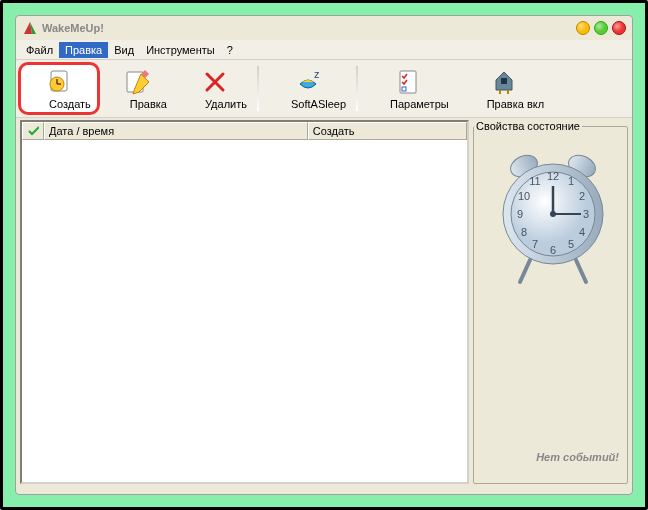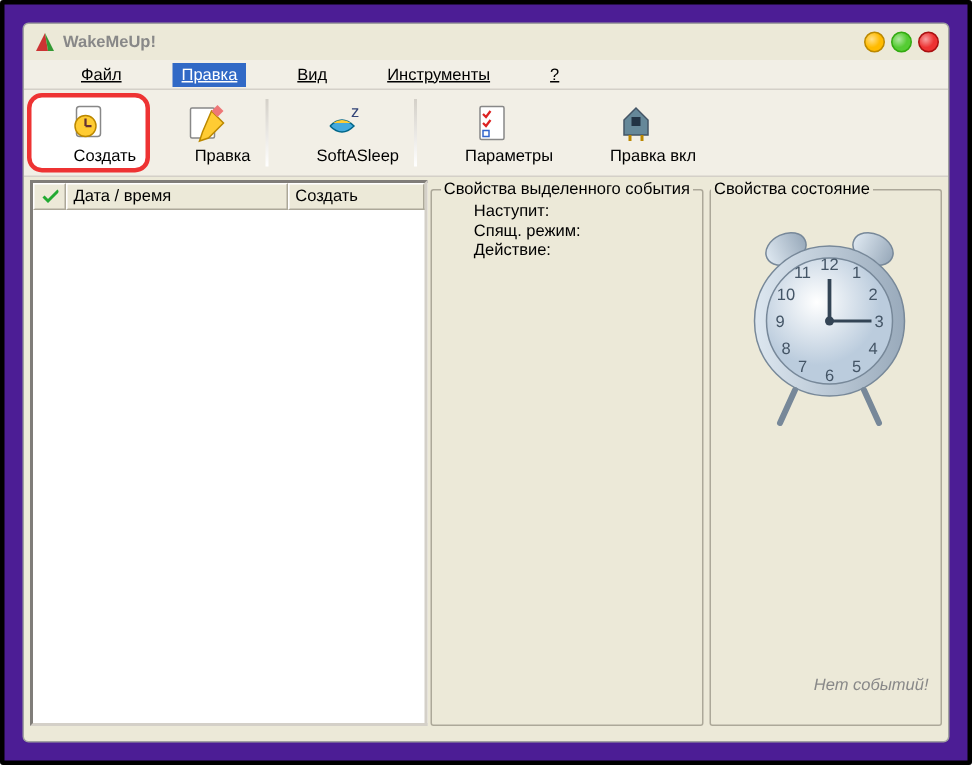--- a/index.html
+++ b/index.html
@@ -1,50 +1,50 @@
 <!DOCTYPE html>
 <html><head>
 <meta charset="utf-8">
 <style>
 * { box-sizing: border-box; margin: 0; padding: 0; font-family: Tahoma, Arial, sans-serif; font-size: 11px; }
 body { background: #fff; width: 648px; height: 510px; position: relative; }
-.outer { border: 3px solid #000; width: 648px; height: 510px; border-radius: 2px; background: #4c1d95; padding: 12px; }
+.outer { border: 3px solid #000; width: 648px; height: 510px; border-radius: 2px; background: #86efac; padding: 12px; }
 .window { border: 1px solid #a0a0a0; background: #ece9d8; width: 100%; height: 100%; position: relative; border-radius: 4px; }
 .titlebar { height: 24px; display: flex; align-items: center; padding: 0 6px; }
 .app-icon { width: 16px; height: 16px; margin-right: 4px; }
 .title { font-weight: bold; color: #888; flex: 1; }
 .winbtns { display: flex; gap: 4px; }
 .winbtn { width: 14px; height: 14px; border-radius: 50%; background: radial-gradient(circle at 35% 35%, #fff8, transparent 50%), #fb0; border: 1px solid #b80; }
 .winbtn.green { background: radial-gradient(circle at 35% 35%, #fff8, transparent 50%), #5c3; border-color: #3a1; }
 .winbtn.red { background: radial-gradient(circle at 35% 35%, #fff8, transparent 50%), #e33; border-color: #a11; }
 .menubar { height: 20px; background: #f2efe6; display: flex; align-items: center; border-bottom: 1px solid #d4d0c8; padding: 0 4px; }
-.menu-item { padding: 2px 6px; text-decoration: underline; color: #000; cursor: pointer; margin-left: 28px; }
+.menu-item { padding: 2px 6px; color: #000; cursor: pointer; }
 .menu-item.active { background: #3169c6; color: #fff; }
 .toolbar { height: 58px; background: #f2efe6; display: flex; border-bottom: 1px solid #d4d0c8; padding: 2px 2px; }
 .tool { display: flex; flex-direction: column; align-items: center; justify-content: center; padding: 2px 8px; color: #000; cursor: pointer; gap: 2px; }
 .tool .ico { width: 28px; height: 28px; display: flex; align-items: center; justify-content: center; }
 .tool .lbl { font-size: 11px; margin-left: 22px; }
 .tool.hl { border: 3px solid #e33; border-radius: 10px; background: #fff; padding: 0 6px; }
 .sep { width: 2px; background: linear-gradient(#d4d0c8,#fff); margin: 4px 2px; }
 .content { display: flex; height: calc(100% - 24px - 20px - 58px - 6px); padding: 2px 4px 4px 4px; gap: 4px; }
-.left { flex: 1; display: flex; gap: 2px; }
+.left { flex: 1; display: flex; flex-direction: column; gap: 2px; }
 .list { border: 2px inset #d4d0c8; background: #fff; flex: 1; display: flex; flex-direction: column; }
 .listhead { display: flex; background: #ece9d8; height: 18px; }
 .listhead .col { border: 1px solid #fff; border-right-color:#aca899; border-bottom-color:#aca899; padding: 2px 4px; color: #000; }
 .col.c0 { width: 22px; display:flex; align-items:center; justify-content:center; }
 .col.c1 { flex: 1.7; }
 .col.c2 { flex: 1; }
 .props { border: 1px solid #aca899; border-radius: 2px; padding: 2px 6px 10px 6px; }
 .props legend { font-size: 11px; color: #000; padding: 0 2px; }
 .props .row { color: #000; padding-top: 1px; padding-left: 22px; }
 .right { width: 155px; }
 .state { border: 1px solid #aca899; border-radius: 2px; height: 100%; position: relative; }
 .state legend { font-size: 11px; color: #000; padding: 0 2px; }
 .clock-wrap { display:flex; justify-content:center; padding-top: 10px; }
-.noevents { position: absolute; bottom: 20px; right: 8px; color: #888; font-style: italic; font-weight: normal; margin-left: 24px; }
+.noevents { position: absolute; bottom: 20px; right: 8px; color: #888; font-style: italic; font-weight: bold; margin-left: 24px; }
 svg { display: block; }
 </style>
 </head>
 <body>
 
 <div class="outer">
 <div class="window">
 
   <div class="titlebar">
     <span class="app-icon">
@@ -83,20 +83,28 @@
     <div class="tool">
       <span class="ico">
         <svg width="28" height="28">
               <rect x="4" y="4" width="16" height="20" rx="1" fill="#fff" stroke="#888"></rect>
               <path d="M18 6 L26 14 L16 24 L10 26 L12 20 Z" fill="#fc3" stroke="#b80"></path>
               <path d="M18 6 L22 2 L26 6 L22 10 Z" fill="#e77"></path>
             </svg>
       </span>
       <span class="lbl">Правка</span>
     </div>
+    <div class="tool">
+      <span class="ico">
+        <svg width="28" height="28">
+              <path d="M6 6 L22 22 M22 6 L6 22" stroke="#d22" stroke-width="3" stroke-linecap="round"></path>
+            </svg>
+      </span>
+      <span class="lbl">Удалить</span>
+    </div>
     <div class="sep"></div>
     <div class="tool">
       <span class="ico">
         <svg width="28" height="28">
               <path d="M6 16 Q14 8 22 16 Q14 24 6 16" fill="#4ad" stroke="#068"></path>
               <path d="M8 14 Q14 10 20 14" fill="#fc3"></path>
               <text x="20" y="10" font-size="8" fill="#347">z</text>
             </svg>
       </span>
       <span class="lbl">SoftASleep</span>
@@ -131,26 +139,20 @@
         <div class="listhead">
           <div class="col c0">
             <svg width="14" height="14">
                   <path d="M2 7 L5 10 L12 3" stroke="#2a3" stroke-width="2" fill="none"></path>
                 </svg>
           </div>
           <div class="col c1">Дата / время</div>
           <div class="col c2">Создать</div>
         </div>
       </div>
-      <fieldset class="props">
-        <legend>Свойства выделенного события</legend>
-        <div class="row">Наступит:</div>
-        <div class="row">Спящ. режим:</div>
-        <div class="row">Действие:</div>
-      </fieldset>
     </div>
     <div class="right">
       <fieldset class="state">
         <legend>Свойства состояние</legend>
         <div class="clock-wrap">
           <svg width="130" height="150" viewBox="0 0 130 150">
             <defs>
               <radialGradient id="g1" cx="40%" cy="35%">
                     <stop offset="0" stop-color="#fff"></stop>
                     <stop offset="1" stop-color="#bcd"></stop>

